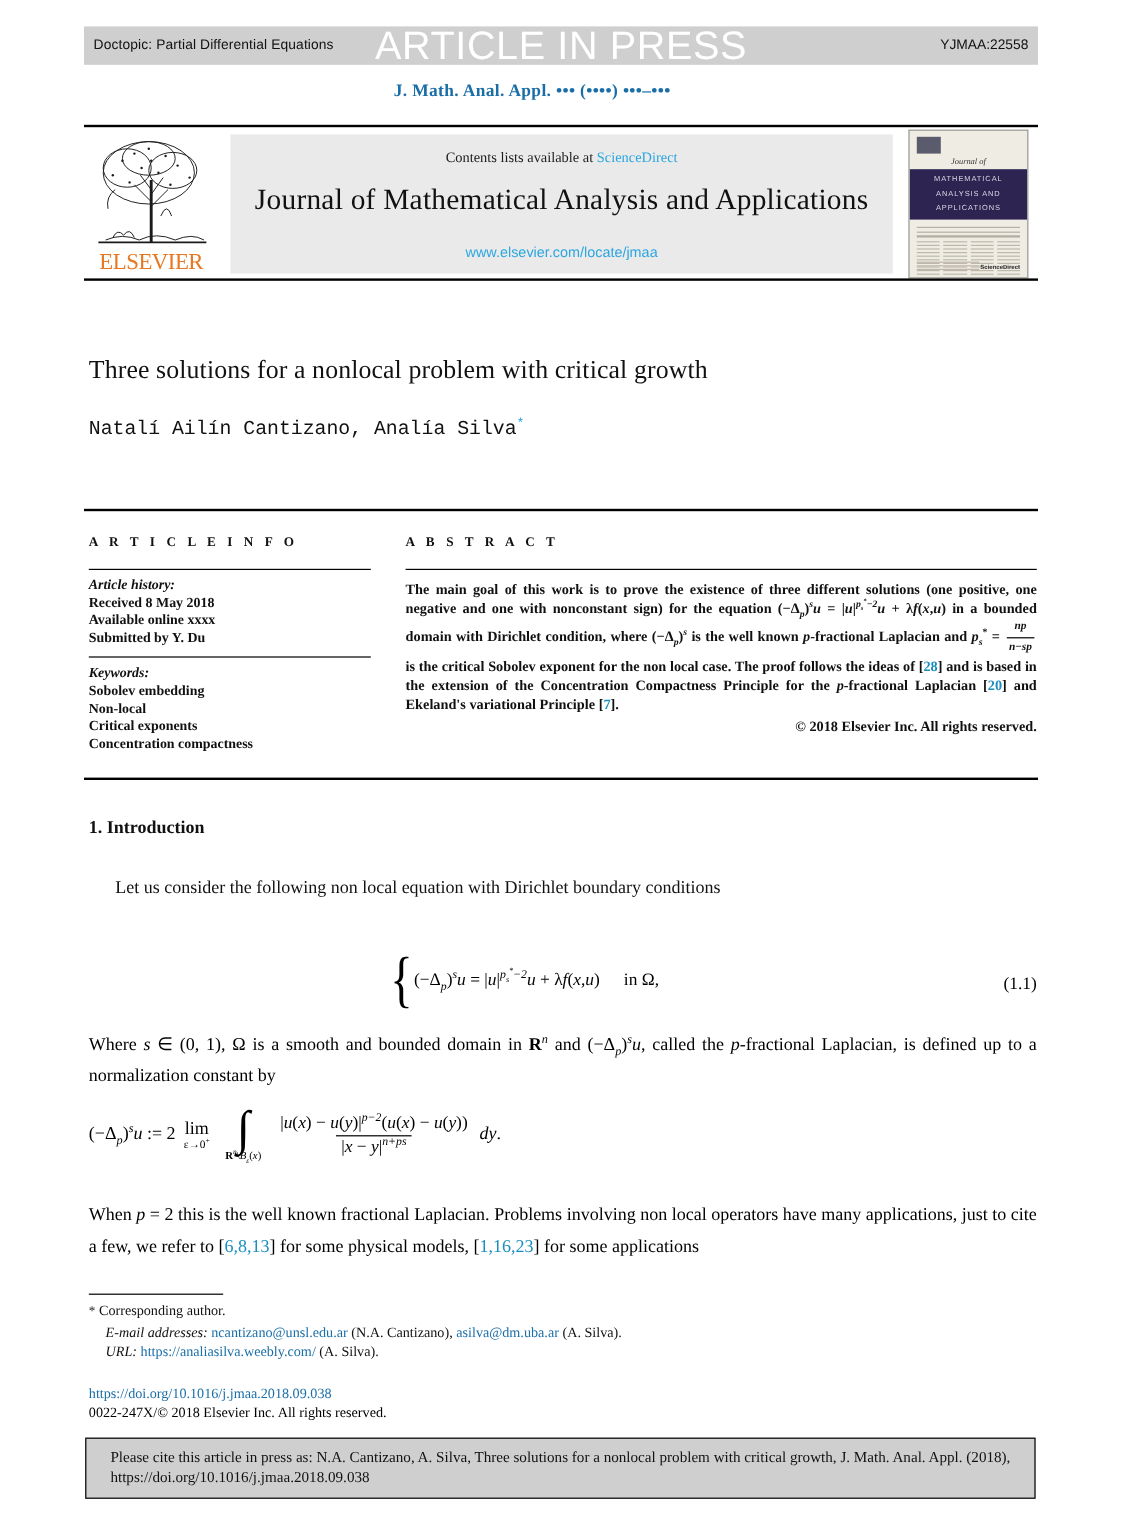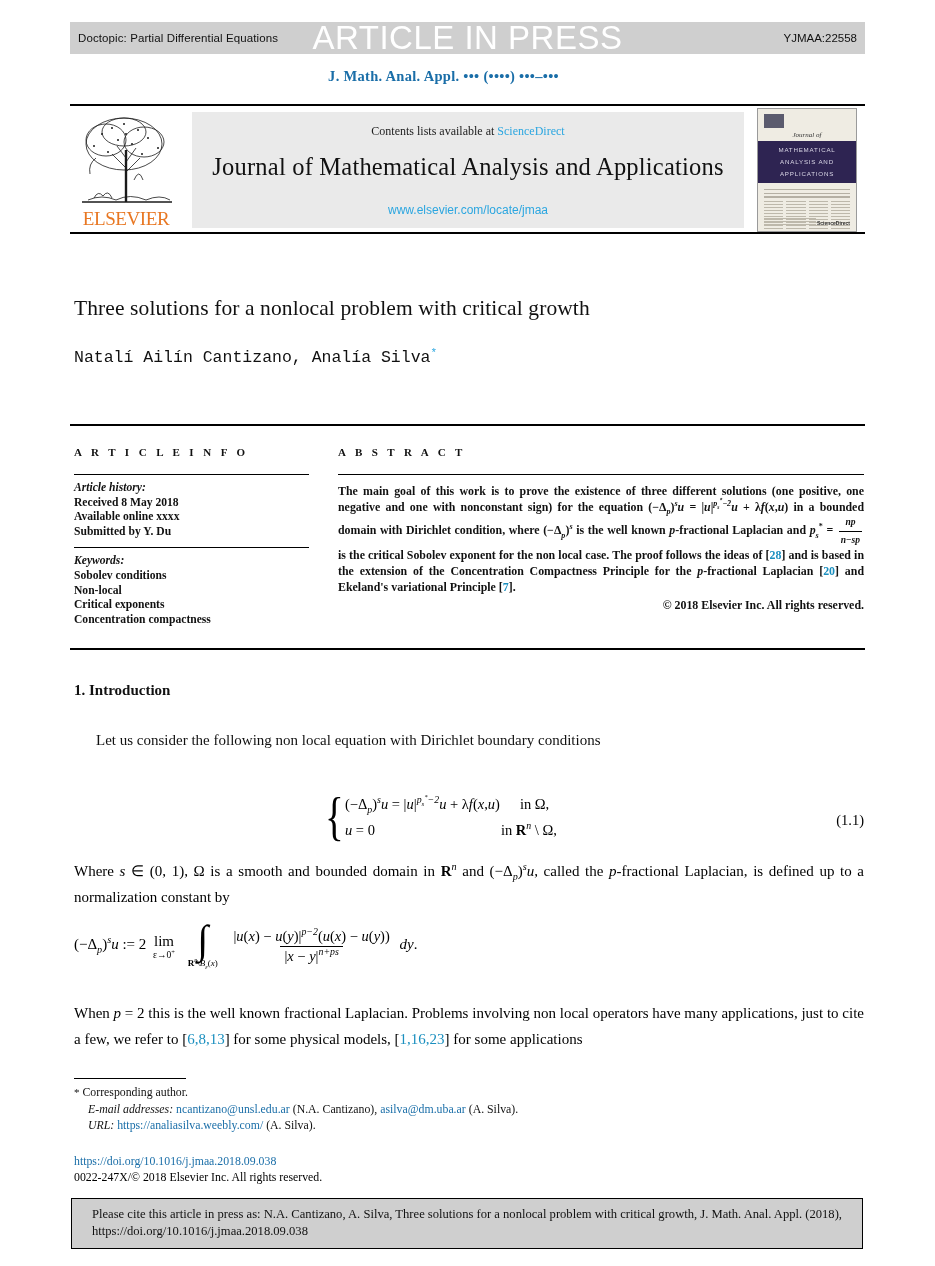--- a/index.html
+++ b/index.html
@@ -573,21 +573,21 @@
     <div class="thin-rule"></div>
     <div class="info-block">
       <div class="ital">Article history:</div>
       <div>Received 8 May 2018</div>
       <div>Available online xxxx</div>
       <div>Submitted by Y. Du</div>
     </div>
     <div class="info-rule"></div>
     <div class="info-block">
       <div class="ital">Keywords:</div>
-      <div>Sobolev conditions</div>
+      <div>Sobolev embedding</div>
       <div>Non-local</div>
       <div>Critical exponents</div>
       <div>Concentration compactness</div>
     </div>
   </div>
 
   <div class="abs-col">
     <div class="sec-head">A B S T R A C T</div>
     <div class="thin-rule"></div>
     <div class="abstract-body">
@@ -613,23 +613,20 @@
 
   <div class="para1">Let us consider the following non local equation with Dirichlet boundary conditions</div>
 
   <div class="eq-block-1">
     <div class="brace-wrap">
       <span class="brace">{</span>
       <span class="eq-rows">
         <div>
           (−Δ<sub class="mi">p</sub>)<sup class="mi">s</sup><span class="mi">u</span> = |<span class="mi">u</span>|<sup class="mi">p<sub>s</sub><sup>*</sup>−2</sup><span class="mi">u</span> + λ<span class="mi">f</span>(<span class="mi">x</span>,<span class="mi">u</span>)<span class="dom r1dom">in Ω,</span>
         </div>
-        <div>
-          <span class="mi">u</span> = 0<span class="dom r2dom">in <b>R</b><sup class="mi">n</sup> \ Ω,</span>
-        </div>
       </span>
     </div>
     <span class="eq-num">(1.1)</span>
   </div>
 
   <div class="para2">
     Where <span class="mi">s</span> ∈ (0, 1), Ω is a smooth and bounded domain in <b>R</b><sup class="mi">n</sup> and (−Δ<sub class="mi">p</sub>)<sup class="mi">s</sup><span class="mi">u</span>, called the <span class="mi">p</span>-fractional Laplacian,
     is defined up to a normalization constant by
   </div>
 

